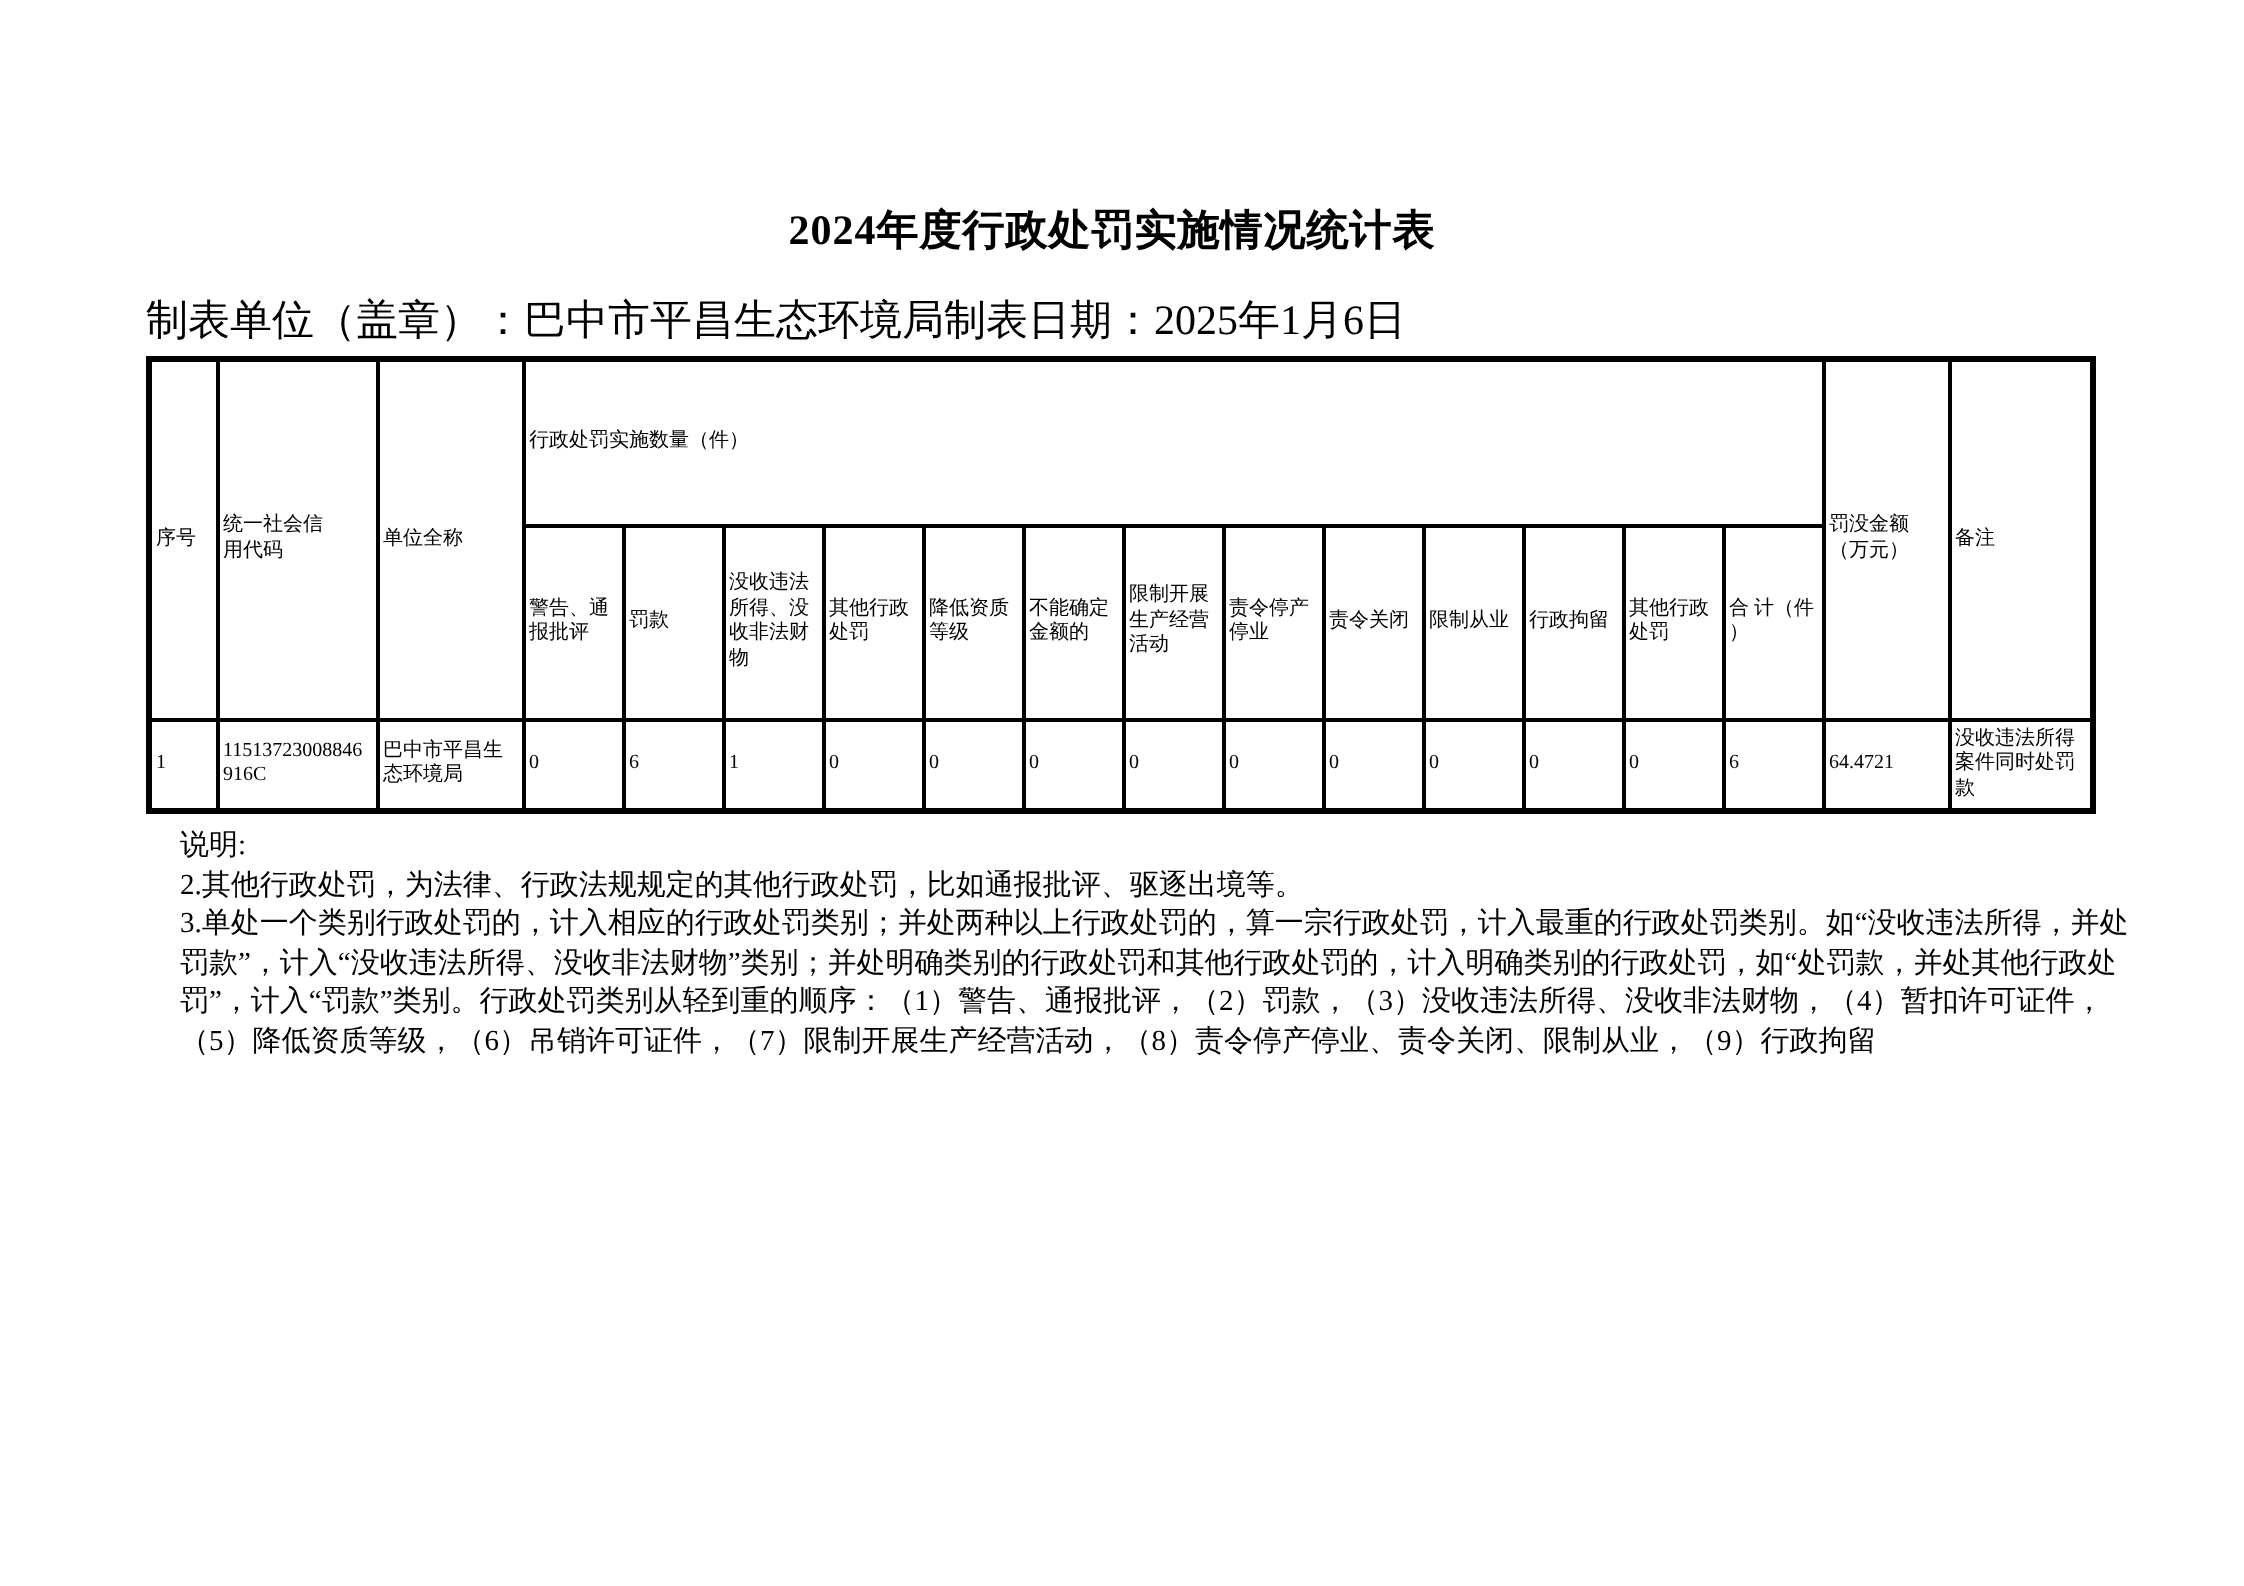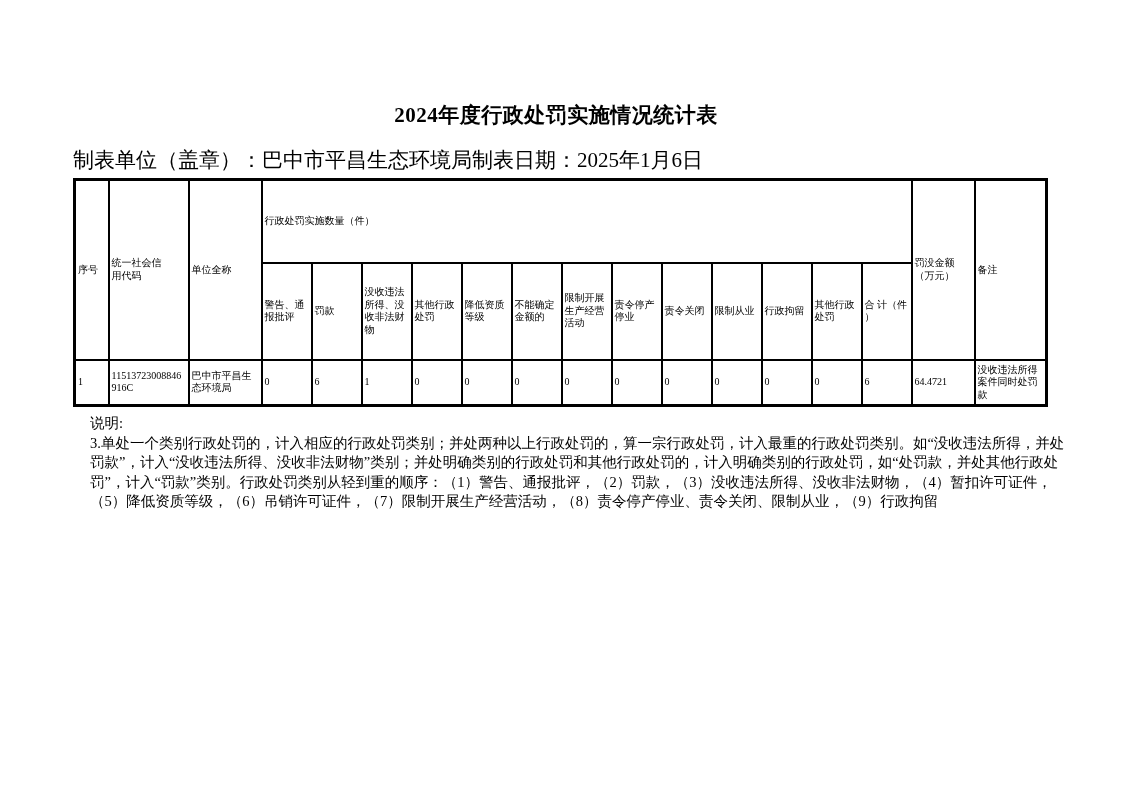--- a/index.html
+++ b/index.html
@@ -144,16 +144,17 @@
         <td>0</td>
         <td>6</td>
         <td>64.4721</td>
         <td class="remark-data">没收违法所得案件同时处罚款</td>
       </tr>
     </tbody>
   </table>
 
   <div class="notes">
     <div>说明:</div>
+    <div>2.其他行政处罚，为法律、行政法规规定的其他行政处罚，比如通报批评、驱逐出境等。</div>
     <div>3.单处一个类别行政处罚的，计入相应的行政处罚类别；并处两种以上行政处罚的，算一宗行政处罚，计入最重的行政处罚类别。如“没收违法所得，并处罚款”，计入“没收违法所得、没收非法财物”类别；并处明确类别的行政处罚和其他行政处罚的，计入明确类别的行政处罚，如“处罚款，并处其他行政处罚”，计入“罚款”类别。行政处罚类别从轻到重的顺序：（1）警告、通报批评，（2）罚款，（3）没收违法所得、没收非法财物，（4）暂扣许可证件，（5）降低资质等级，（6）吊销许可证件，（7）限制开展生产经营活动，（8）责令停产停业、责令关闭、限制从业，（9）行政拘留</div>
   </div>
 
 </div>
 
 </body></html>

